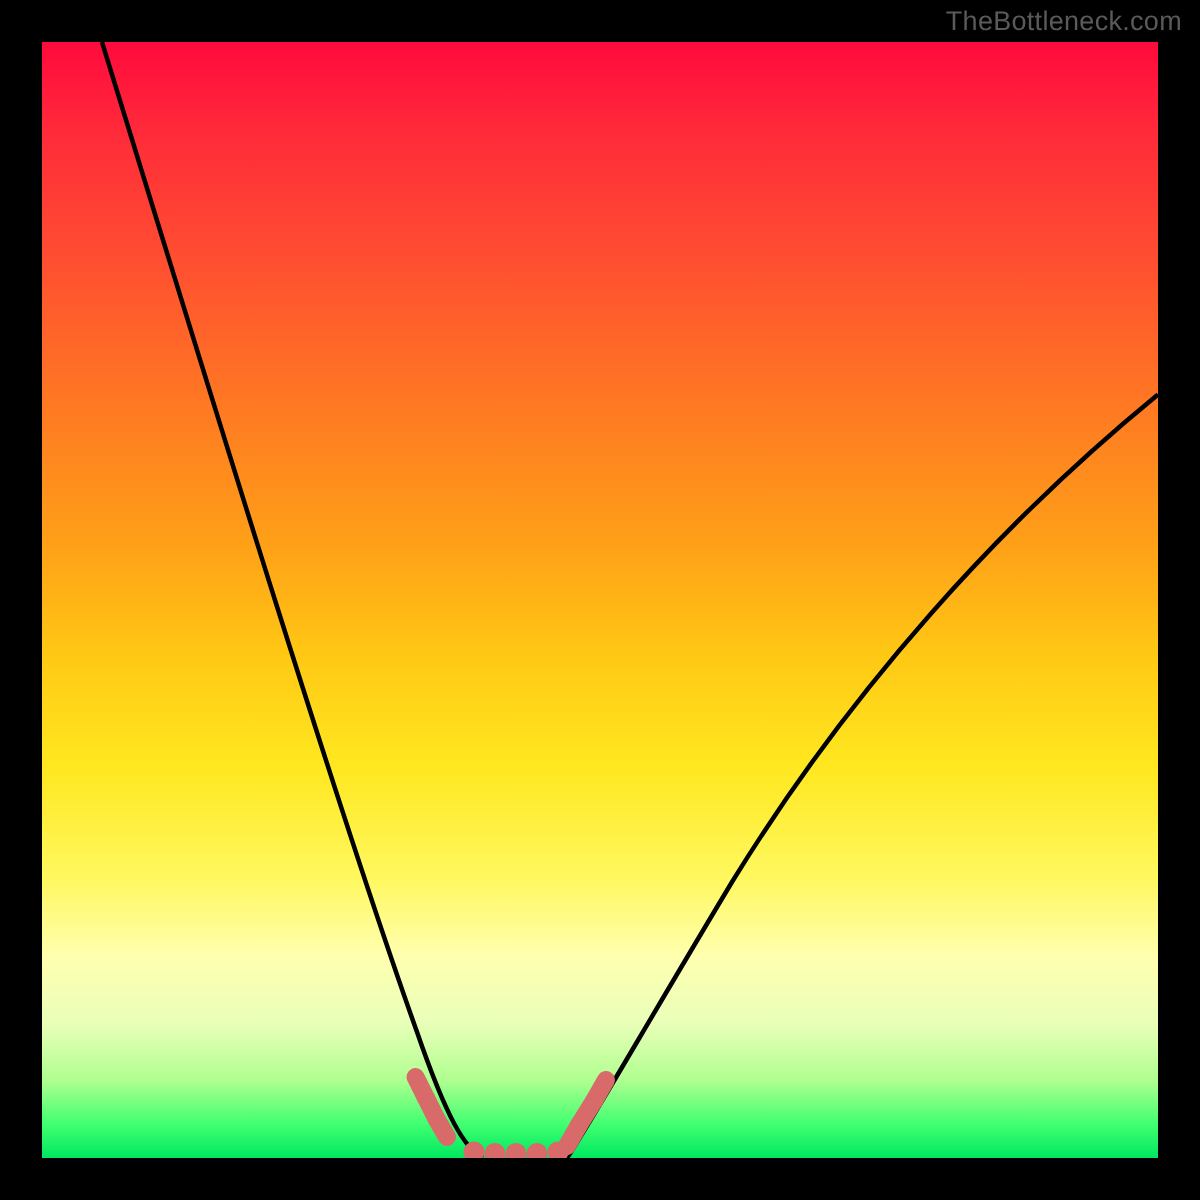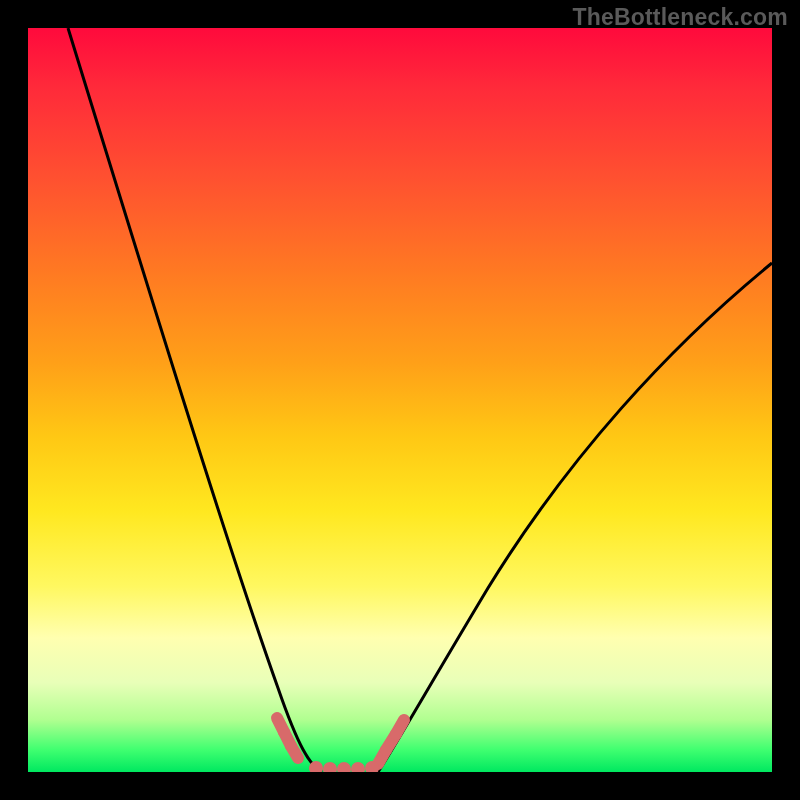--- a/index.html
+++ b/index.html
@@ -49,22 +49,22 @@
   }
   svg.curves {
     position: absolute;
     inset: 0;
   }
   .watermark {
     position: absolute;
     top: 4px;
     right: 12px;
     color: #5a5a5a;
-    font-size: 23px;
-    font-weight: 700;
+    font-size: 18px;
+    font-weight: 400;
     letter-spacing: 0.2px;
   }
 </style>
 </head>
 <body>
 
 <div class="frame">
   <div class="plot-area">
     <div class="gradient"></div>
     <svg class="curves" viewBox="0 0 744 744" preserveAspectRatio="none">

